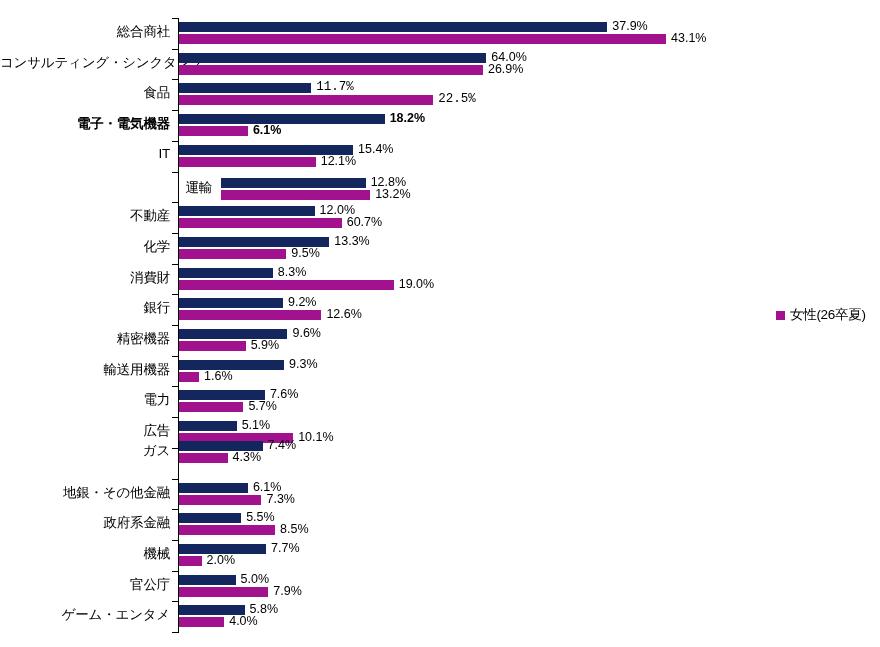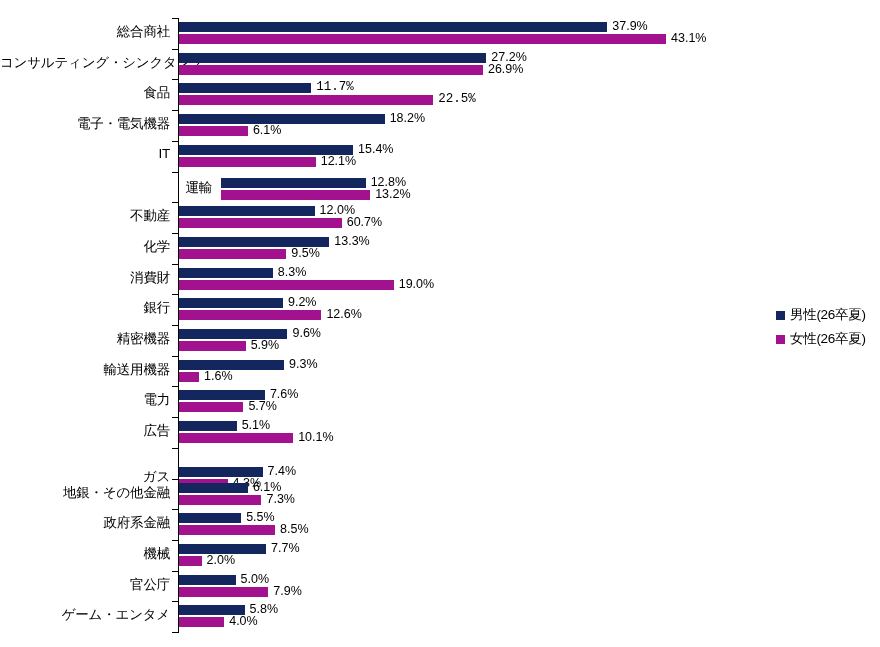--- a/index.html
+++ b/index.html
@@ -133,32 +133,32 @@
         <div class="cat-row" style="top: 18px;">
           <div class="cat-label">総合商社</div>
           <div class="bars">
             <div class="bar-wrap male"><span class="bar male" style="width: 428.27px; background: rgb(19, 38, 94);"></span><span class="bar-value">37.9%</span></div>
             <div class="bar-wrap female"><span class="bar female" style="width: 487.03px; background: rgb(162, 18, 143);"></span><span class="bar-value">43.1%</span></div>
           </div>
         </div>
         <div class="cat-row" style="top: 48.7px;">
           <div class="cat-label">コンサルティング・シンクタンク</div>
           <div class="bars">
-            <div class="bar-wrap male"><span class="bar male" style="width: 307.36px; background: rgb(19, 38, 94);"></span><span class="bar-value">27.2%</span></div>
+            <div class="bar-wrap male"><span class="bar male" style="width: 307.36px; background: rgb(19, 38, 94);"></span><span class="bar-value">64.0%</span></div>
             <div class="bar-wrap female"><span class="bar female" style="width: 303.97px; background: rgb(162, 18, 143);"></span><span class="bar-value">26.9%</span></div>
           </div>
         </div>
         <div class="cat-row" style="top: 79.4px; font-family: Liberation Mono, monospace;">
           <div class="cat-label">食品</div>
           <div class="bars">
             <div class="bar-wrap male"><span class="bar male" style="width: 132.21px; background: rgb(19, 38, 94);"></span><span class="bar-value">11.7%</span></div>
             <div class="bar-wrap female"><span class="bar female" style="width: 254.25px; background: rgb(162, 18, 143);"></span><span class="bar-value">22.5%</span></div>
           </div>
         </div>
-        <div class="cat-row" style="top: 110.1px;">
+        <div class="cat-row" style="top: 110.1px; font-weight: bold;">
           <div class="cat-label">電子・電気機器</div>
           <div class="bars">
             <div class="bar-wrap male"><span class="bar male" style="width: 205.66px; background: rgb(19, 38, 94);"></span><span class="bar-value">18.2%</span></div>
             <div class="bar-wrap female"><span class="bar female" style="width: 68.93px; background: rgb(162, 18, 143);"></span><span class="bar-value">6.1%</span></div>
           </div>
         </div>
         <div class="cat-row" style="top: 140.8px;">
           <div class="cat-label">IT</div>
           <div class="bars">
             <div class="bar-wrap male"><span class="bar male" style="width: 174.02px; background: rgb(19, 38, 94);"></span><span class="bar-value">15.4%</span></div>
@@ -221,21 +221,21 @@
             <div class="bar-wrap female"><span class="bar female" style="width: 64.41px; background: rgb(162, 18, 143);"></span><span class="bar-value">5.7%</span></div>
           </div>
         </div>
         <div class="cat-row" style="top: 417.1px;">
           <div class="cat-label">広告</div>
           <div class="bars">
             <div class="bar-wrap male"><span class="bar male" style="width: 57.63px; background: rgb(19, 38, 94);"></span><span class="bar-value">5.1%</span></div>
             <div class="bar-wrap female"><span class="bar female" style="width: 114.13px; background: rgb(162, 18, 143);"></span><span class="bar-value">10.1%</span></div>
           </div>
         </div>
-        <div class="cat-row" style="top: 463px; text-decoration: underline;">
+        <div class="cat-row" style="top: 437px; text-decoration: underline;">
           <div class="cat-label">ガス</div>
           <div class="bars">
             <div class="bar-wrap male"><span class="bar male" style="width: 83.62px; background: rgb(19, 38, 94);"></span><span class="bar-value">7.4%</span></div>
             <div class="bar-wrap female"><span class="bar female" style="width: 48.59px; background: rgb(162, 18, 143);"></span><span class="bar-value">4.3%</span></div>
           </div>
         </div>
         <div class="cat-row" style="top: 478.5px;">
           <div class="cat-label">地銀・その他金融</div>
           <div class="bars">
             <div class="bar-wrap male"><span class="bar male" style="width: 68.93px; background: rgb(19, 38, 94);"></span><span class="bar-value">6.1%</span></div>
@@ -291,22 +291,18 @@
         <div class="axis-tick" style="top: 509.2px;"></div>
         <div class="axis-tick" style="top: 539.9px;"></div>
         <div class="axis-tick" style="top: 570.6px;"></div>
         <div class="axis-tick" style="top: 601.3px;"></div>
         <div class="axis-tick" style="top: 632px;"></div>
       </div>
   </div>
 
   <div id="legend">
       <div class="legend-item">
-        <span class="legend-swatch male" style="background: rgb(19, 38, 94);"></span>
-        <span class="legend-label">男性(26卒夏)</span>
-      </div>
-      <div class="legend-item">
         <span class="legend-swatch female" style="background: rgb(162, 18, 143);"></span>
         <span class="legend-label">女性(26卒夏)</span>
       </div>
     </div>
 
 </div>
 
 </body></html>

